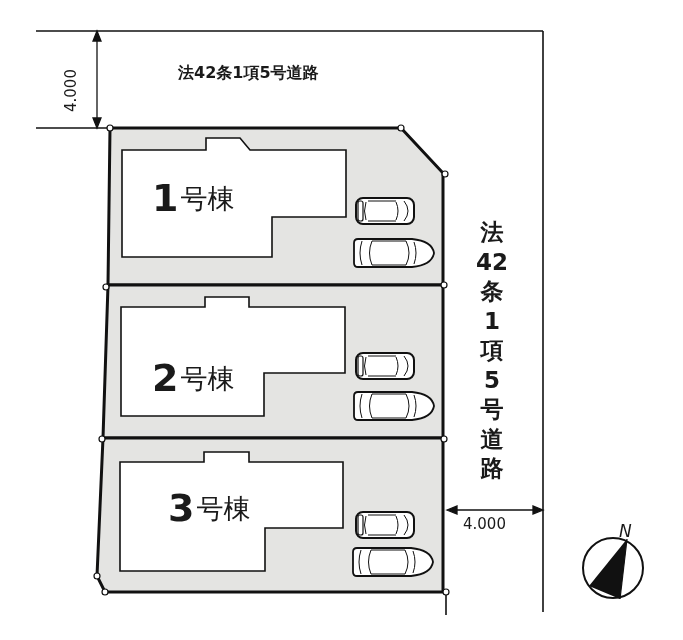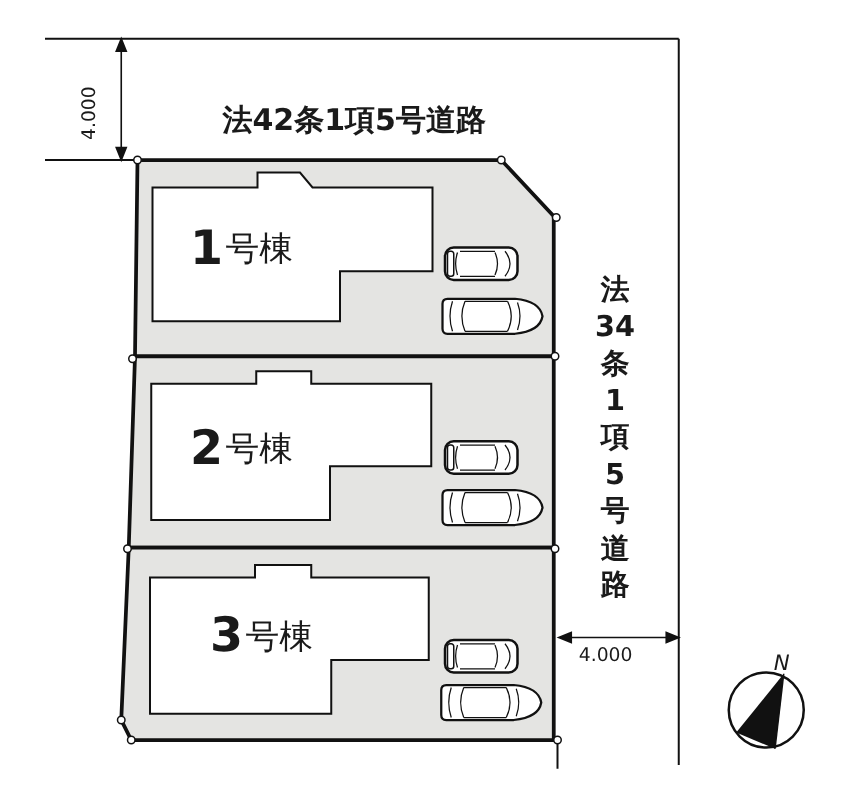--- a/index.html
+++ b/index.html
@@ -1,28 +1,28 @@
 <!DOCTYPE html>
 <html><head>
   <meta charset="utf-8">
   <style>
     html, body { margin: 0; padding: 0; background: #ffffff; }
     body { width: 683px; height: 640px; position: relative; overflow: hidden; font-family: "DejaVu Sans", "Liberation Sans", sans-serif; }
     .canvas { position: absolute; left: 0; top: 0; width: 683px; height: 640px; }
     .lbl { position: absolute; color: #1a1a1a; white-space: nowrap; }
-    .road-top { left: 178px; top: 80px; font-size: 24px; font-weight: bold; letter-spacing: 0px; }
+    .road-top { left: 178px; top: 63px; font-size: 16px; font-weight: bold; letter-spacing: 0px; }
     .road-right { left: 474px; top: 218px; width: 36px; font-size: 23px; font-weight: bold; line-height: 29.5px; text-align: center; white-space: normal; }
     .road-right span { display: block; }
     .dim-top { left: 62px; top: 68px; font-size: 15px; transform: rotate(-90deg); transform-origin: left top; }
     .dim-right { left: 463px; top: 515px; font-size: 15px; }
     .bldg-label { font-size: 27px; font-weight: bold; color: #1a1a1a; }
     .bldg-label .num { font-size: 38px; font-weight: bold; vertical-align: -3px; margin-right: 2px; }
     .bldg-label .suffix { font-weight: normal; }
     .b1 { left: 152px; top: 176px; }
-    .b2 { left: 152px; top: 336px; }
+    .b2 { left: 152px; top: 356px; }
     .b3 { left: 168px; top: 486px; }
     .north-label { left: 619px; top: 521px; font-size: 17px; font-style: italic; }
   </style>
 </head>
 <body>
 
 <svg class="canvas" viewBox="0 0 683 640" xmlns="http://www.w3.org/2000/svg">
 
   <g stroke="#111" stroke-width="1.6" fill="none">
     <line x1="36" y1="31" x2="543" y2="31"></line>
@@ -104,21 +104,21 @@
     <polygon points="627,539 589,586 620,599" fill="#111"></polygon>
     <line x1="627" y1="539" x2="620" y2="599" stroke="#111" stroke-width="1.2"></line>
   </g>
 </svg>
 
 <div class="lbl road-top">法42条1項5号道路</div>
 <div class="lbl dim-top" style="top:112px;">4.000</div>
 
 <div class="lbl road-right">
   <span>法</span>
-  <span>34</span>
+  <span>42</span>
   <span>条</span>
   <span>1</span>
   <span>項</span>
   <span>5</span>
   <span>号</span>
   <span>道</span>
   <span>路</span>
 </div>
 <div class="lbl dim-right">4.000</div>
 

